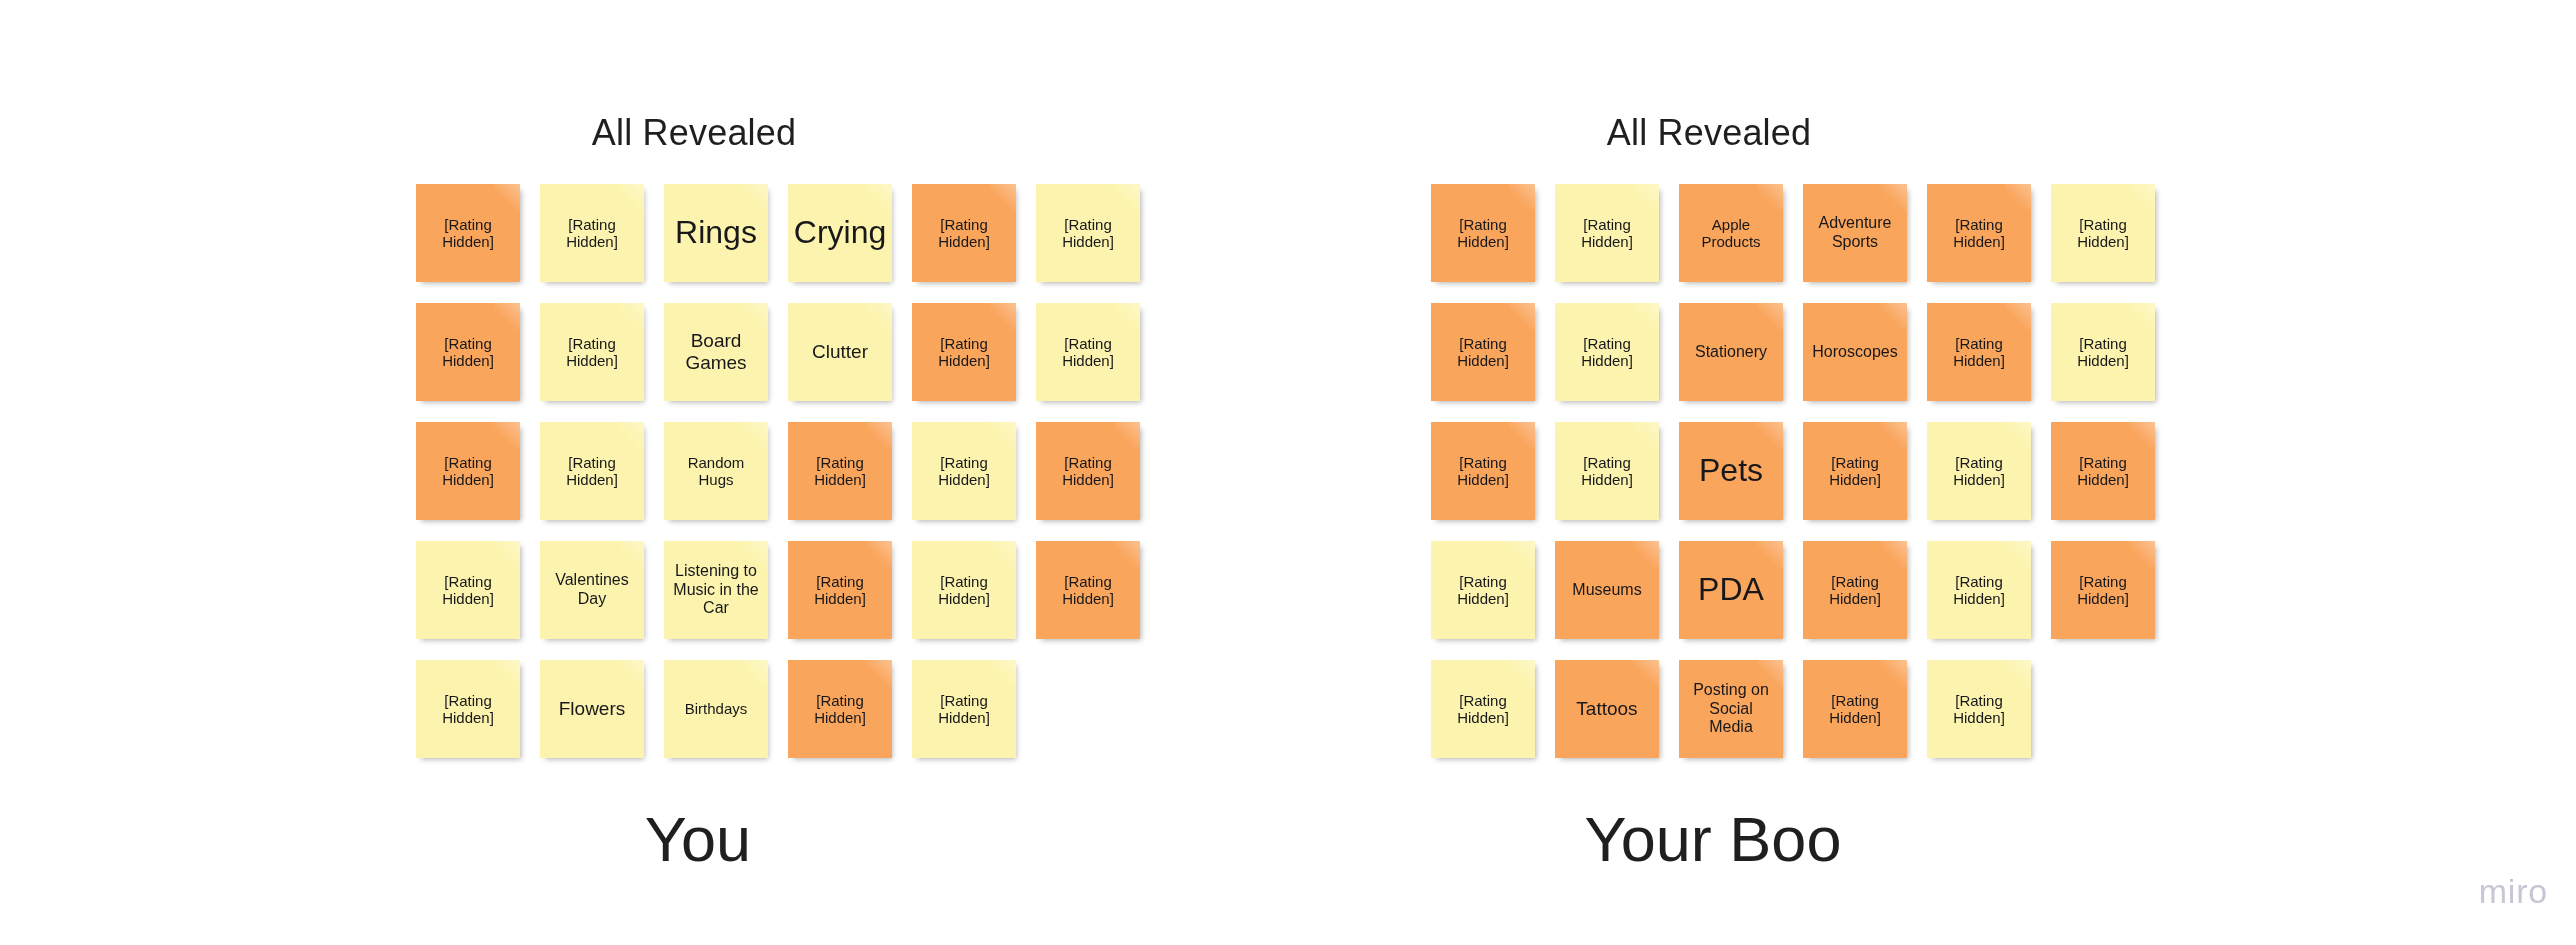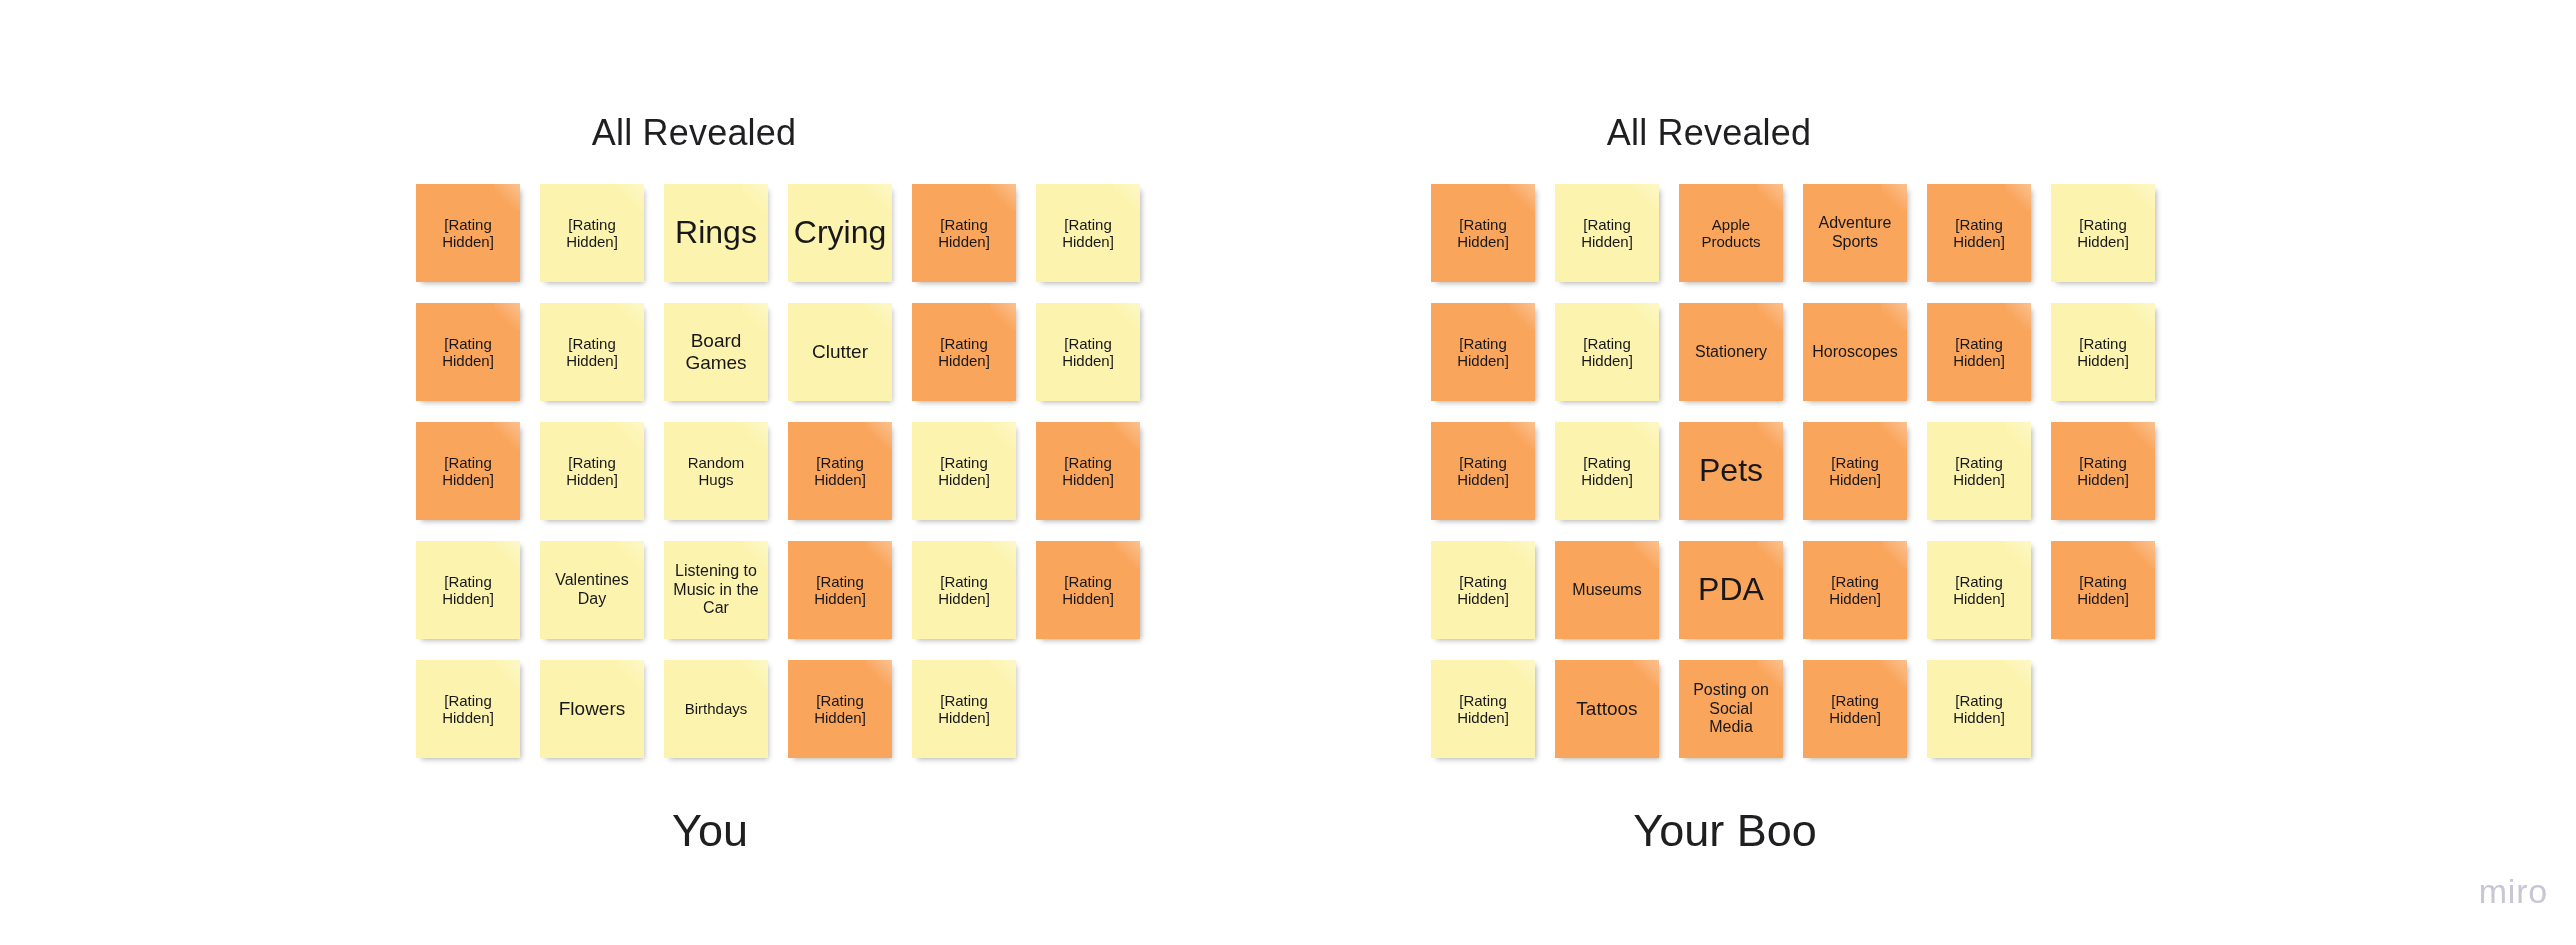--- a/index.html
+++ b/index.html
@@ -40,24 +40,24 @@
     color: #1f1f22;
     letter-spacing: 0.2px;
     line-height: 1;
     white-space: nowrap;
     margin-top: 28px;
   }
 
   .panel-footer {
     position: absolute;
     top: 808px;
-    left: 16px;
+    left: 4px;
     width: 780px;
     text-align: center;
-    font-size: 45px;
+    font-size: 63px;
     font-weight: 400;
     color: #1f1f22;
     line-height: 1;
     white-space: nowrap;
   }
 
   
   .grid {
     position: absolute;
     top: 184px;

